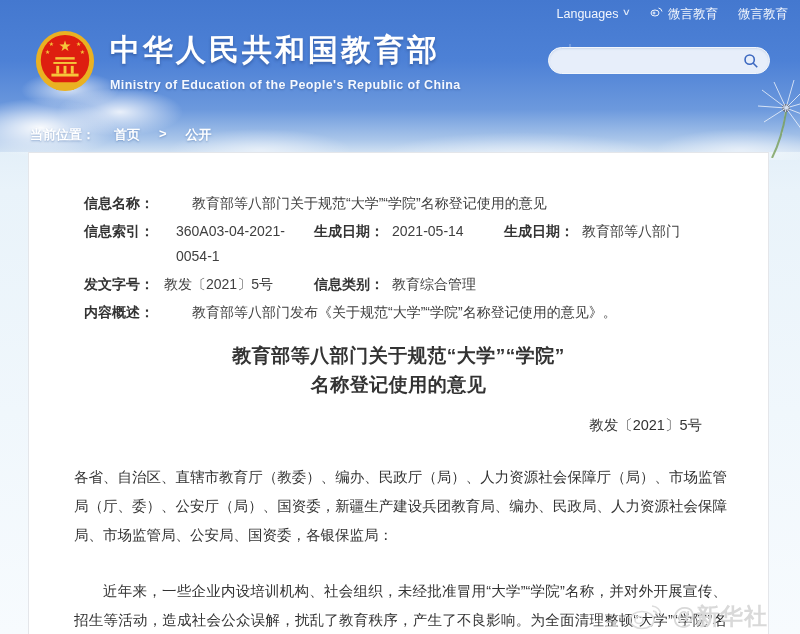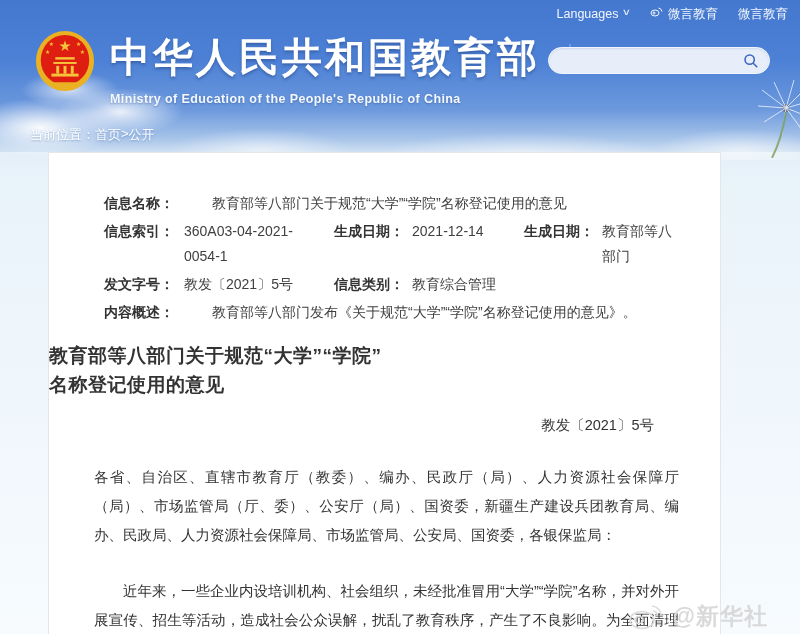--- a/index.html
+++ b/index.html
@@ -25,49 +25,49 @@
   
   .topbar { position:absolute; top:4px; right:12px; display:flex; align-items:center;
     gap:20px; color:#f2f6fd; font-size:12.5px; height:20px; z-index:5; }
   .topbar .link { display:flex; align-items:flex-start; gap:5px; cursor:pointer; white-space:nowrap; }
   .chev { font-size:9px; opacity:.9; transform:scaleX(1.4); display:inline-block; }
 
   
   .header-row { position:absolute; top:28px; left:34px; display:flex; align-items:flex-start; z-index:4; }
   .emblem { width:62px; height:68px; flex:0 0 auto; }
   .title-block { margin-left:14px; margin-top:2px; color:#fff; }
-  .site-title { font-size:40px; font-weight:bold; letter-spacing:3px;
+  .site-title { font-size:30px; font-weight:bold; letter-spacing:3px;
     text-shadow:0 2px 3px rgba(30,60,120,.45); }
   .site-subtitle { margin-top:7px; font-size:12.5px; font-weight:bold; letter-spacing:.4px;
     text-shadow:0 1px 2px rgba(30,60,120,.4); color:#f4f8ff; }
   .search { position:absolute; top:47px; left:548px; width:222px; height:27px;
     background:#e7eefa; border:1px solid #f2f6fc; border-radius:14px;
     display:flex; align-items:center; padding:0 8px 0 14px; z-index:4;
     box-shadow:inset 0 1px 2px rgba(120,150,200,.25); }
   .search input { flex:1; border:none; outline:none; background:transparent; font-size:13px; color:#333; }
   .search-btn { width:20px; height:20px; border:none; background:transparent; cursor:pointer;
     display:flex; align-items:center; justify-content:center; padding:0; }
 
   
   .breadcrumb { position:absolute; top:126px; left:30px; z-index:4; color:#fff;
-    font-size:13px; text-shadow:0 1px 2px rgba(70,110,170,.5); display:flex; gap:0; }
+    font-size:13px; text-shadow:0 1px 2px rgba(70,110,170,.5); display:flex; gap:19px;font-weight:bold; }
   .breadcrumb .bc-link { cursor:pointer; }
 
   
-  .card { position:absolute; top:152px; left:48px; width:673px; height:482px;
+  .card { position:absolute; top:152px; left:28px; width:741px; height:482px;
     background:#fff; border:1px solid #e4e6ea; border-bottom:none; overflow:hidden; }
 
   .meta { margin:38px 40px 0 55px; font-size:14px; color:#404040;
     display:grid; grid-template-columns:80px 150px 78px 112px 78px 1fr;
     row-gap:3px; line-height:25px; }
   .meta .lbl { font-weight:bold; color:#333; }
   .span-rest { grid-column:2 / -1;margin-left:28px; }
-  .idx-val { word-break:break-word; padding-right:14px; }
-
-  .doc-title { margin-top:16px; text-align:left; font-size:19px; font-weight:bold;
+  .idx-val { word-break:break-word; padding-right:14px;margin-left:12px; }
+
+  .doc-title { margin-top:16px; text-align:center; font-size:19px; font-weight:bold;
     color:#333; line-height:29px; letter-spacing:.5px; }
   .doc-num { margin:17px 66px 0 0; text-align:right; font-size:14.5px; color:#333; }
 
   .body-text { margin:28px 41px 0 45px; font-size:14.5px; color:#333;
     line-height:29px; text-align:justify; }
   .body-text .p2 { text-indent:2em; margin-top:27px; }
 
   
   .watermark { position:absolute; right:32px; bottom:2px; display:flex; align-items:center;
     gap:6px; color:#d9d9d9; font-size:23px; font-weight:bold; letter-spacing:1px; z-index:6; }
@@ -163,21 +163,21 @@
 
 <div class="card">
 
   <div class="meta">
     <span class="lbl">信息名称：</span>
     <span class="span-rest">教育部等八部门关于规范“大学”“学院”名称登记使用的意见</span>
 
     <span class="lbl">信息索引：</span>
     <span class="idx-val">360A03-04-2021-0054-1</span>
     <span class="lbl">生成日期：</span>
-    <span>2021-12-14</span>
+    <span>2021-05-14</span>
     <span class="lbl">生成日期：</span>
     <span>教育部等八部门</span>
 
     <span class="lbl">发文字号：</span>
     <span>教发〔2021〕5号</span>
     <span class="lbl">信息类别：</span>
     <span style="grid-column:4 / -1">教育综合管理</span>
 
     <span class="lbl">内容概述：</span>
     <span class="span-rest">教育部等八部门发布《关于规范“大学”“学院”名称登记使用的意见》。</span>

